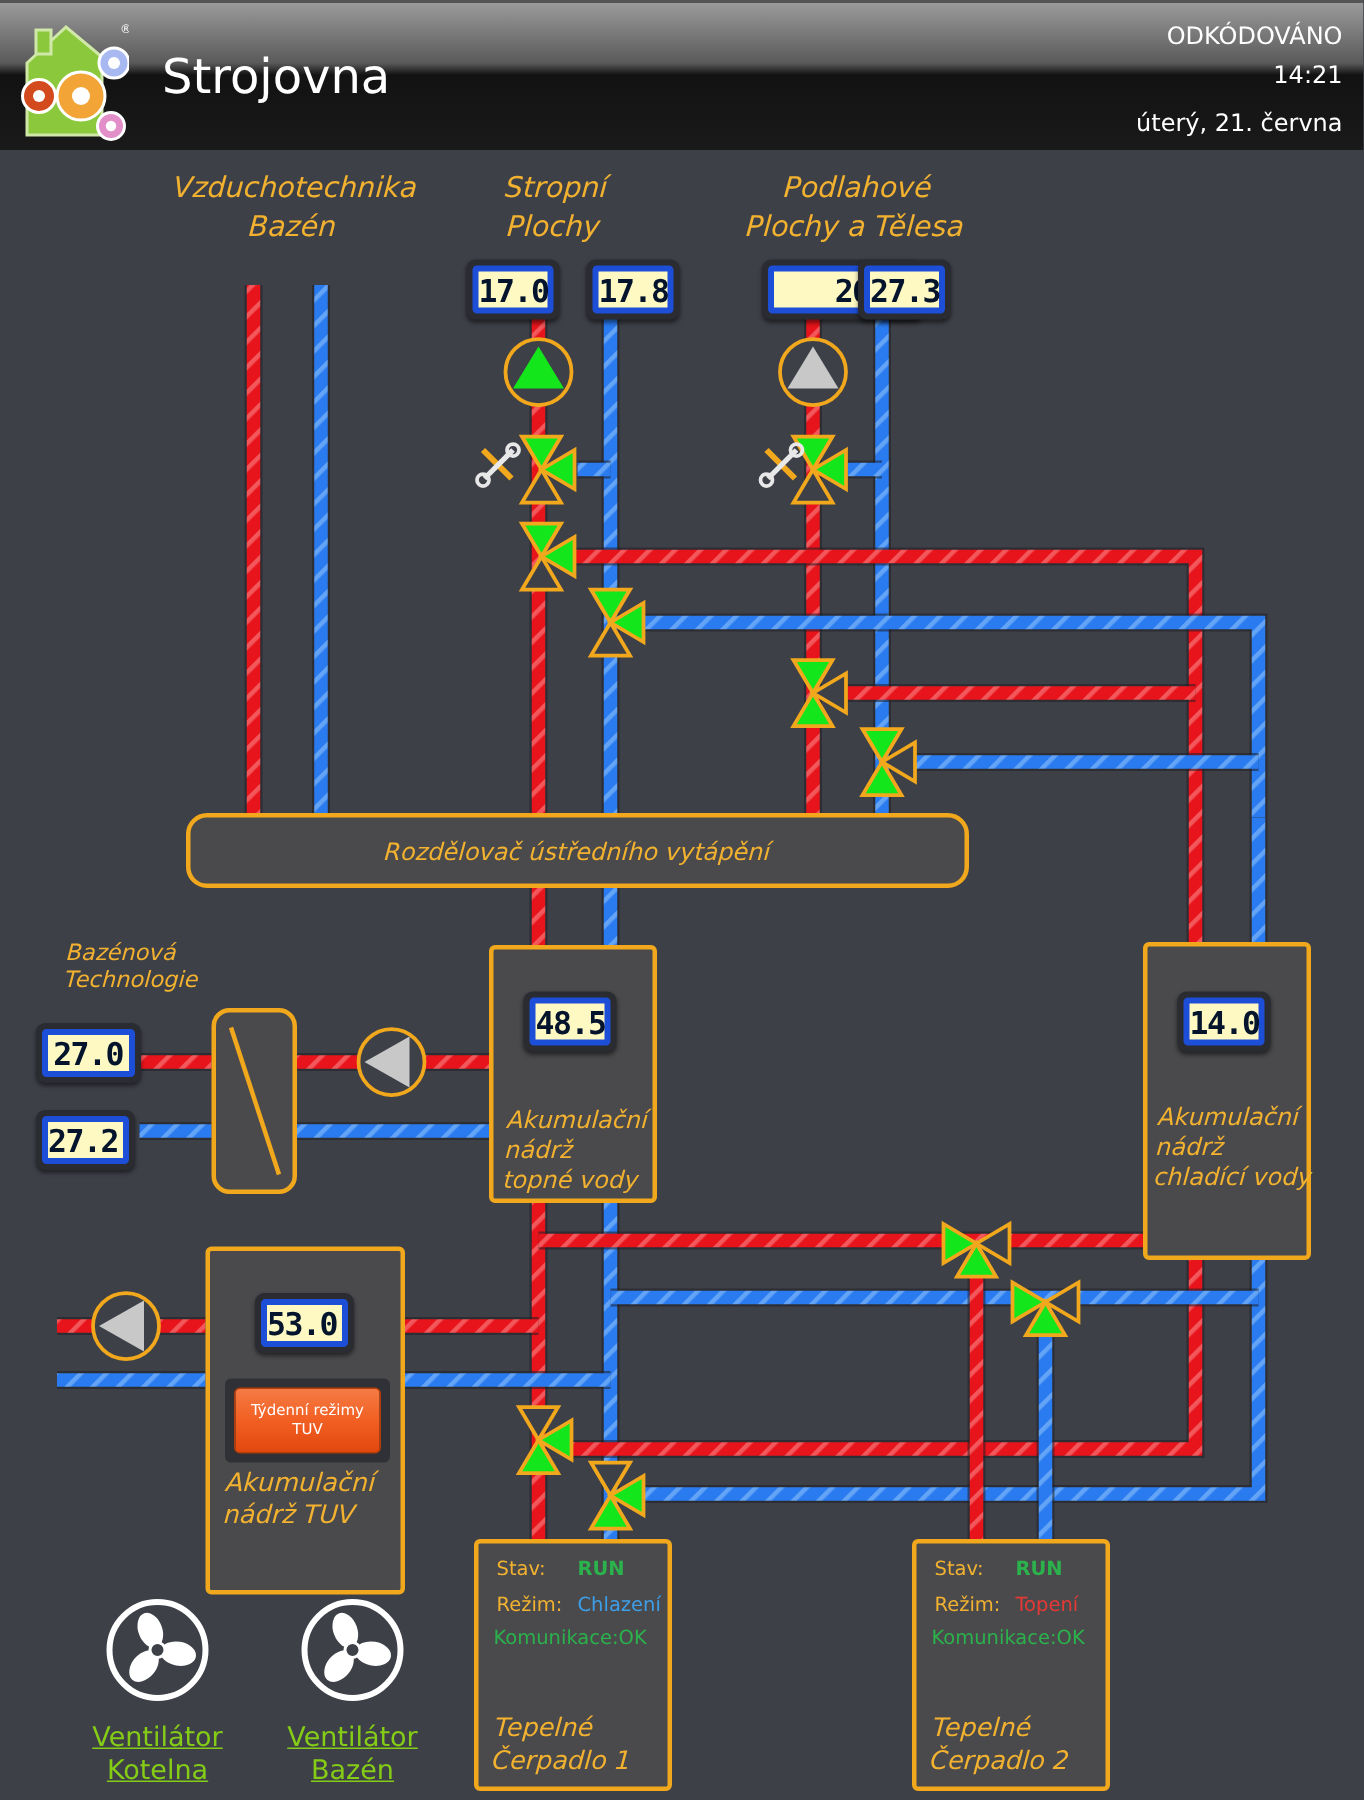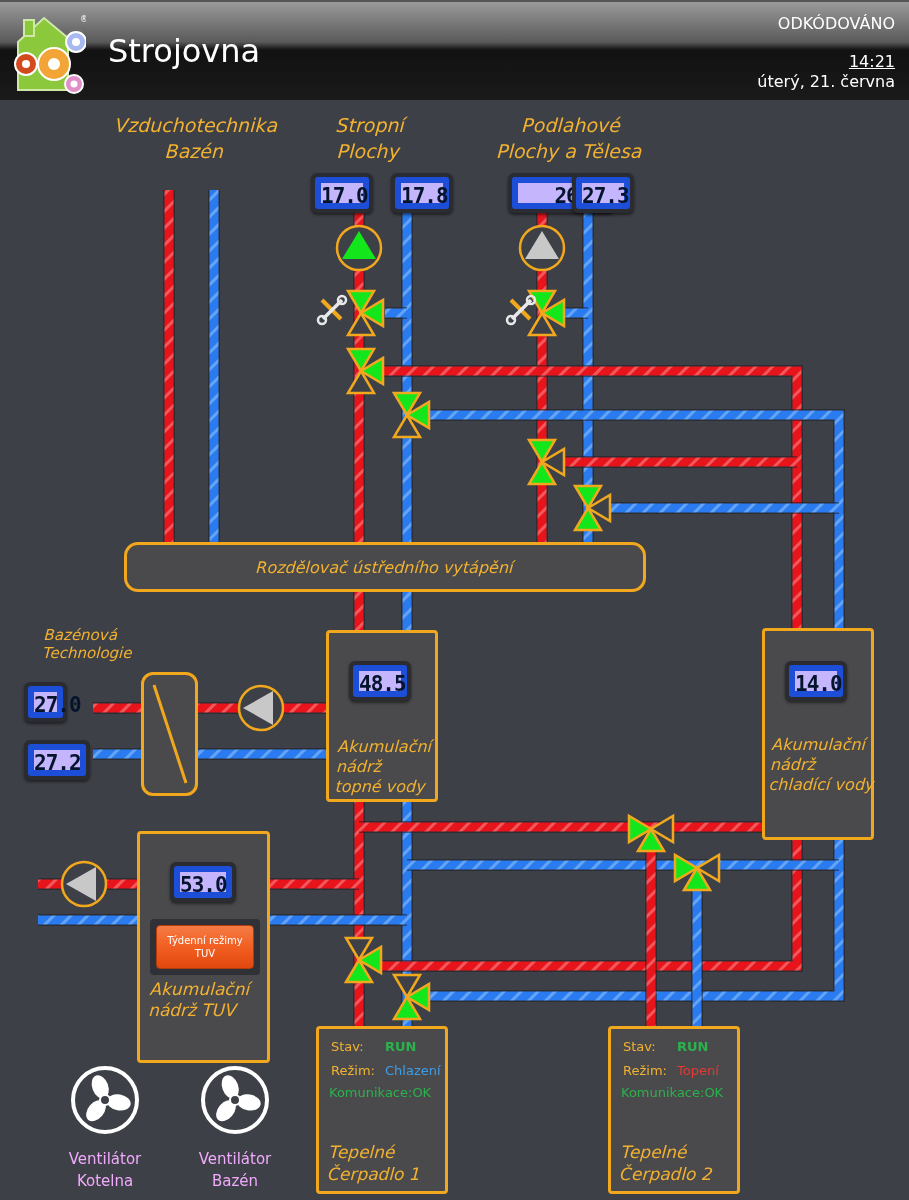--- a/index.html
+++ b/index.html
@@ -8,51 +8,51 @@
     background:linear-gradient(#9a9a9a 0px,#5a5a5a 40px,#121212 48px,#1a1a1a 100px);
     border-top:2px solid #555; box-sizing:border-box; }
   .title { position:absolute; left:108px; top:30px; color:#fff; font-size:32px; font-family:"DejaVu Sans", sans-serif; }
   .hdr-r { position:absolute; right:14px; color:#fff; font-size:16px; text-align:right; font-family:"DejaVu Sans", sans-serif; }
   .logo { position:absolute; left:6px; top:10px; width:80px; height:82px; }
   .stage { position:absolute; left:0; top:100px; width:909px; height:1100px; }
   svg.pipes { position:absolute; left:0; top:0; }
   .lbl { position:absolute; color:#f2b230; font-family:"DejaVu Sans", sans-serif; font-style:italic; font-size:19px; line-height:26px; text-align:center; white-space:nowrap; transform:skewX(-4deg); }
   .lbl.small { font-size:15px; line-height:18px; text-align:left; }
   .lcd-wrap { position:absolute; width:62px; height:40px; background:#2a2c31; border-radius:6px; box-shadow:0 2px 3px rgba(0,0,0,.5); }
-  .lcd { position:absolute; left:4px; top:4px; right:4px; bottom:4px; background:#c4b5fd; border:6px solid #1d4ed8; border-radius:3px; box-sizing:border-box;
+  .lcd { position:absolute; left:4px; top:4px; right:4px; bottom:4px; background:#fef9c3; border:4px solid #1d4ed8; border-radius:3px; box-sizing:border-box;
     color:#04142c; font-family:"DejaVu Sans Mono", monospace; font-weight:bold; font-size:21px; line-height:27px; text-align:right; padding-right:4px; letter-spacing:-1px; }
   .box { position:absolute; border:3px solid #f2a81d; border-radius:4px; background:#4a4a4c; box-sizing:border-box; }
   .hp-line { position:absolute; left:12px; font-size:13px; font-family:"DejaVu Sans", sans-serif; white-space:nowrap; }
   .btn-wrap { position:absolute; background:#2f3137; border-radius:4px; }
   .btn { position:absolute; left:6px; top:6px; right:6px; bottom:6px; border-radius:4px;
     background:linear-gradient(#f47b45 0%, #f25f22 50%, #e2480e 100%); color:#fff; font-size:10px; line-height:13px; text-align:center;
     display:flex; align-items:center; justify-content:center; border:1px solid #b33c0a; cursor:pointer; }
   .fan { position:absolute; width:72px; height:72px; cursor:pointer; }
-  .fan-lbl { position:absolute; width:110px; text-align:center; color:#f0abfc; font-size:15px; line-height:22px; font-family:"DejaVu Sans", sans-serif; }
+  .fan-lbl { position:absolute; width:110px; text-align:center; color:#84cc16; font-size:18px; line-height:22px; font-family:"DejaVu Sans", sans-serif;text-decoration:underline; }
 </style>
 </head>
 <body>
 
 <div class="header">
   <svg class="logo" viewBox="0 0 80 82">
     <path d="M12 30 L38 6 L62 26 L62 78 L12 78 Z" fill="#8cc83c" stroke="#cfe8a8" stroke-width="2"></path>
     <rect x="18" y="8" width="10" height="16" fill="#8cc83c" stroke="#cfe8a8" stroke-width="2"></rect>
     <circle cx="48" cy="52" r="16" fill="#f2a436" stroke="#fff" stroke-width="2"></circle>
     <circle cx="48" cy="52" r="6" fill="#fff"></circle>
     <circle cx="20" cy="52" r="11" fill="#d34a1e" stroke="#fff" stroke-width="2"></circle>
     <circle cx="20" cy="52" r="4" fill="#fff"></circle>
     <circle cx="70" cy="30" r="10" fill="#a8b8f0" stroke="#fff" stroke-width="2"></circle>
     <circle cx="70" cy="30" r="4" fill="#fff"></circle>
     <circle cx="68" cy="72" r="9" fill="#e28ec8" stroke="#fff" stroke-width="2"></circle>
     <circle cx="68" cy="72" r="3.5" fill="#fff"></circle>
     <text x="74" y="10" font-size="8" fill="#fff">®</text>
   </svg>
   <div class="title">Strojovna</div>
   <div class="hdr-r" style="top:12px;">ODKÓDOVÁNO</div>
-  <div class="hdr-r" style="top:50px;text-decoration:underline;">14:21</div>
+  <div class="hdr-r" style="top:38px;">14:21</div>
   <div class="hdr-r" style="top:70px;">úterý, 21. června</div>
 </div>
 
 <div class="stage">
   <svg class="pipes" width="909" height="1100" viewBox="0 100 909 1100">
     <defs>
       <pattern id="hotH" width="12" height="8" patternUnits="userSpaceOnUse" patternTransform="rotate(45)">
         <rect width="12" height="8" fill="#e8141c"></rect>
           <rect width="3" height="8" fill="#f2575c"></rect>
       </pattern>
@@ -226,21 +226,21 @@
     </div>
 
   <div class="box" style="left:124px;top:442px;width:522px;height:50px;border-radius:14px;">
     <div class="lbl" style="left:0;right:0;top:10px;font-size:16px;">Rozdělovač ústředního vytápění</div>
   </div>
 
   <div class="lbl small" style="left:44px;top:526px;">
     <div>Bazénová</div>
     <div>Technologie</div>
   </div>
-  <div class="lcd-wrap" style="left:24px;top:582px;width:43px;">
+  <div class="lcd-wrap" style="left:24px;top:582px;width:70px;">
       <div class="lcd">27.0</div>
     </div>
   <div class="lcd-wrap" style="left:24px;top:640px;width:66px;">
       <div class="lcd">27.2</div>
     </div>
 
   <div class="box" style="left:141px;top:572px;width:57px;height:124px;border-radius:12px;">
     <svg width="51" height="118" style="position:absolute;left:0;top:0;">
         <line x1="10" y1="10" x2="42" y2="108" stroke="#f2a81d" stroke-width="3"></line>
       </svg>

